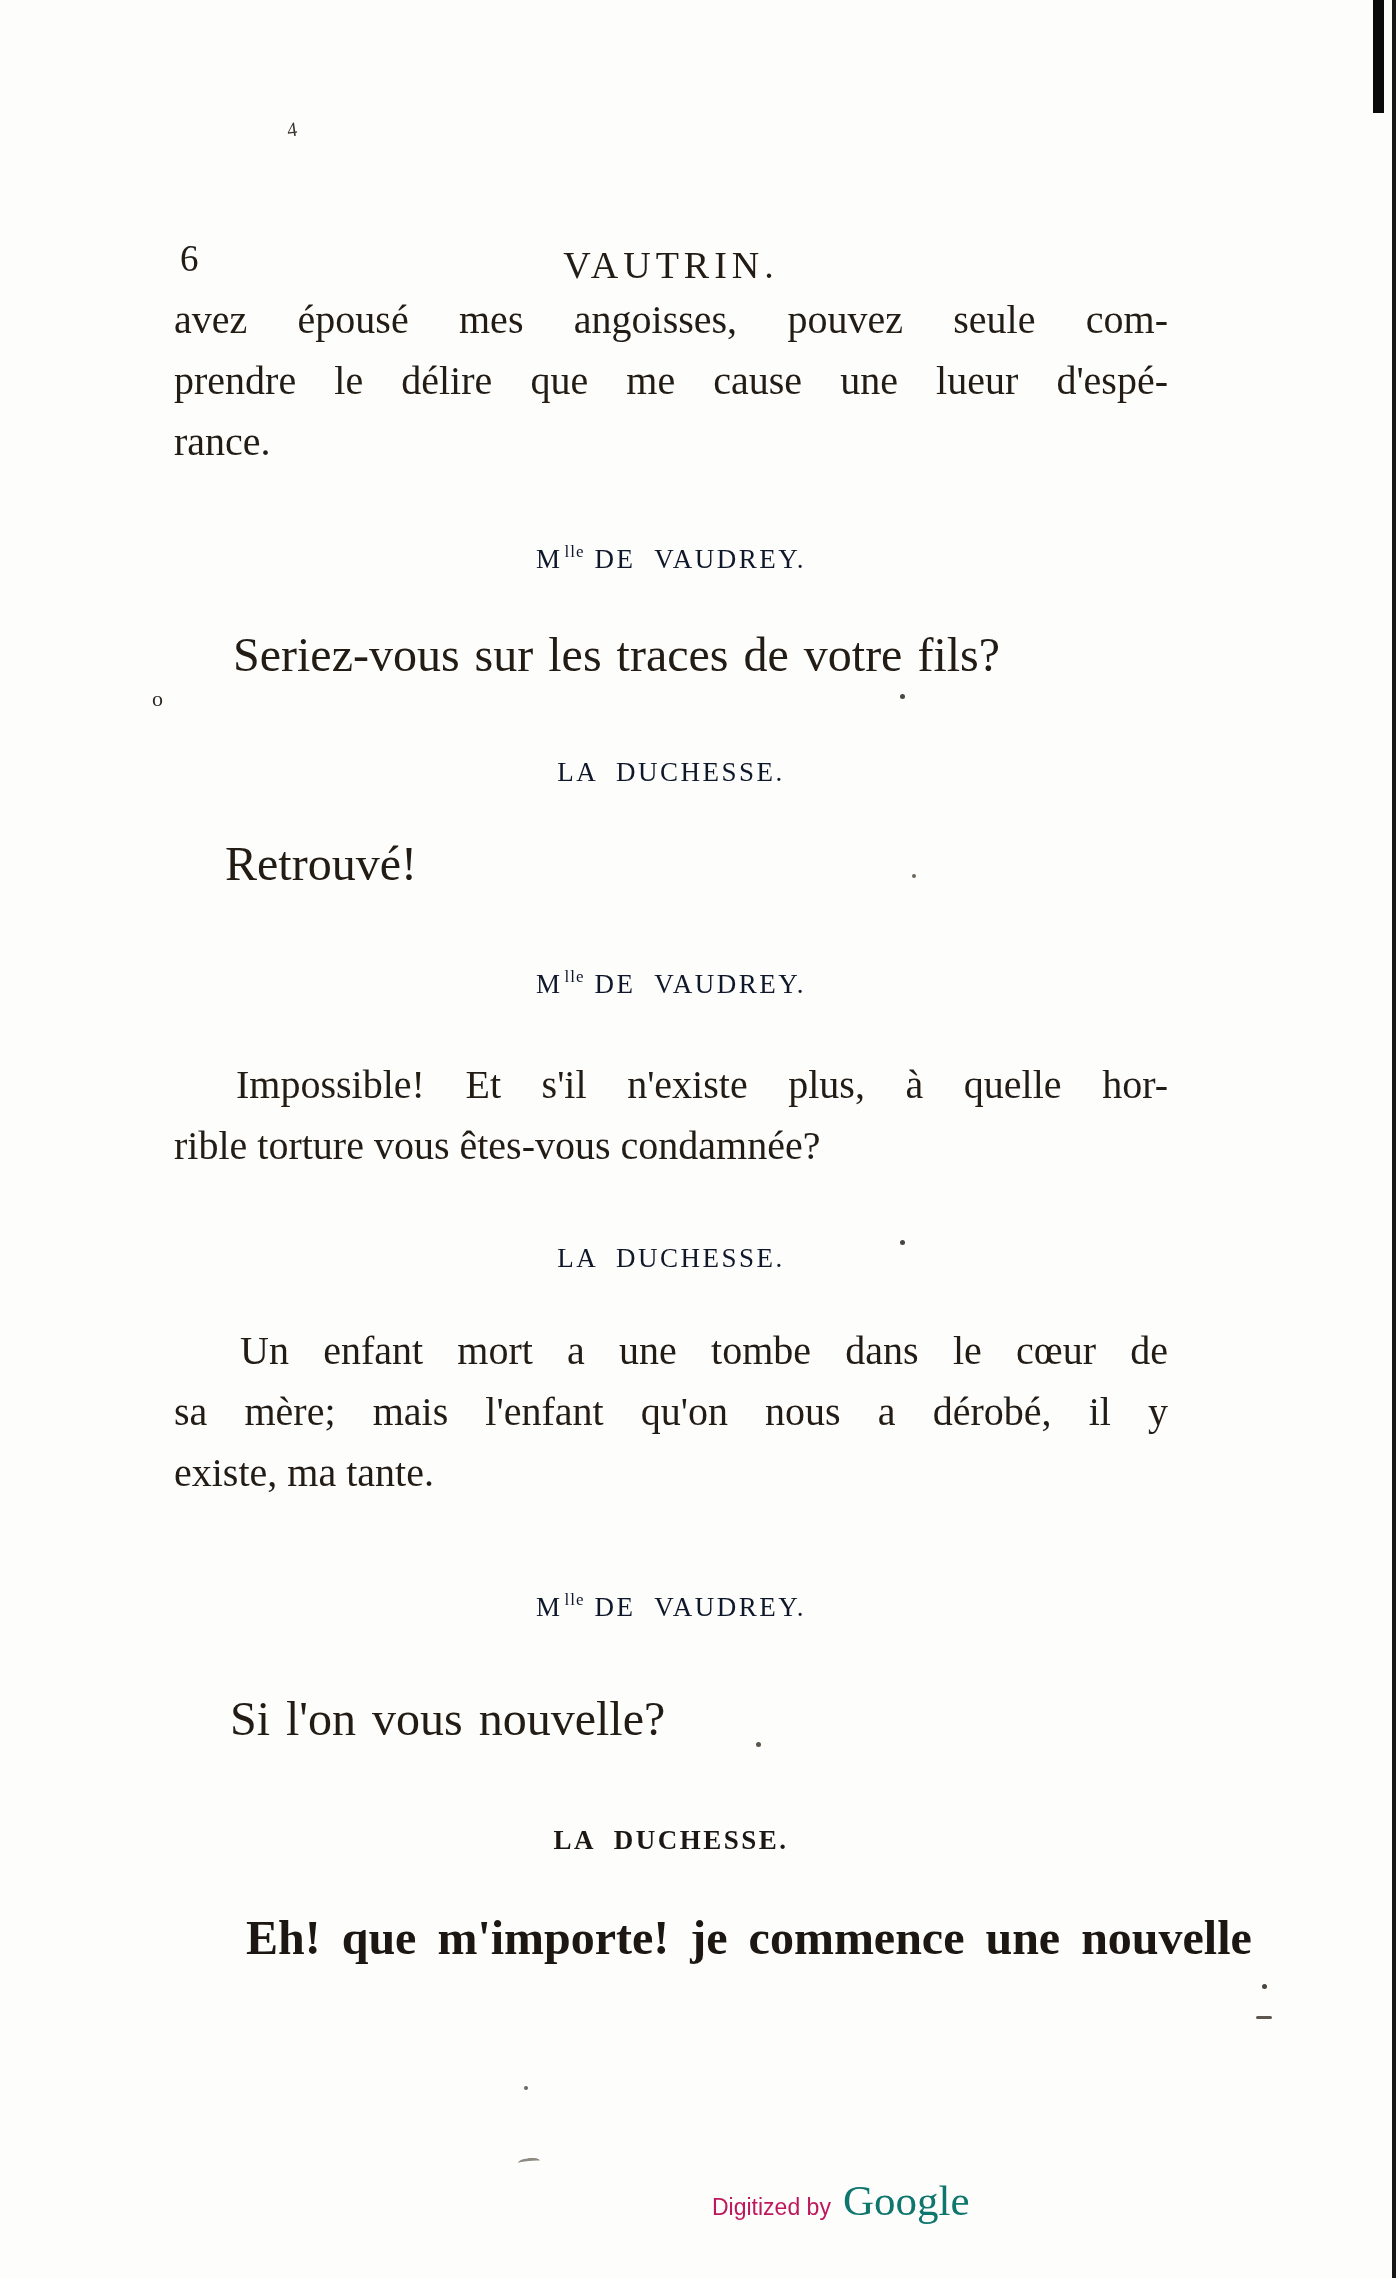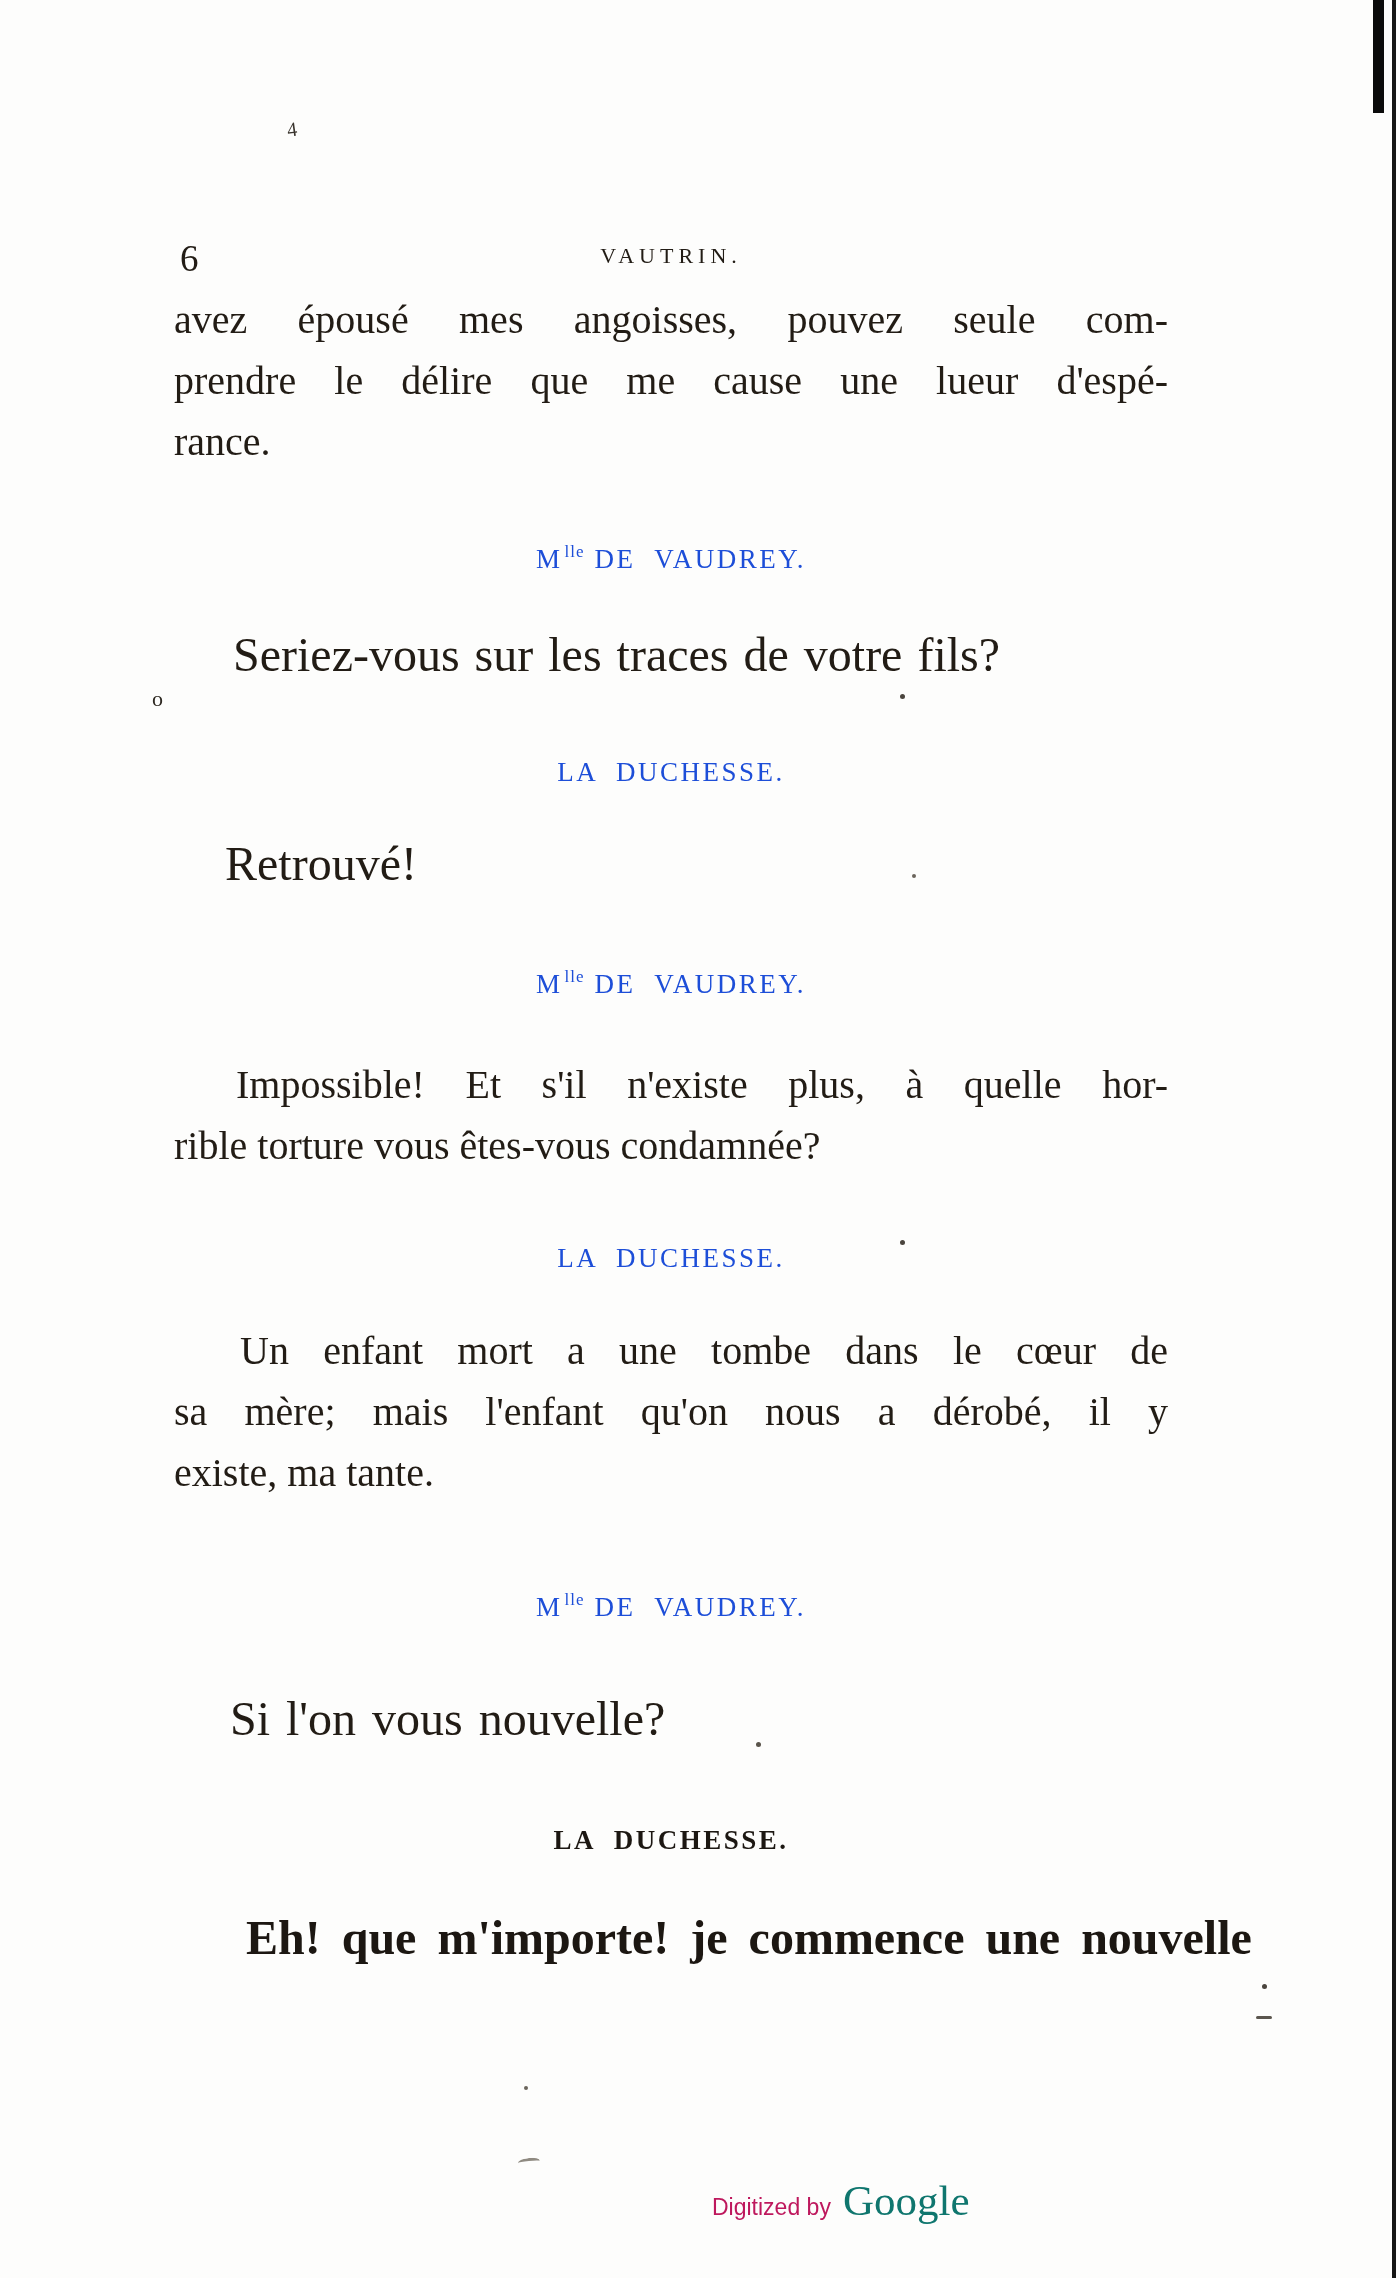--- a/index.html
+++ b/index.html
@@ -16,21 +16,21 @@
 
   
   .edge-bar  { position:absolute; top:0; right:13px; width:11px; height:113px; background:#0b0b0b; }
   .edge-line { position:absolute; top:0; right:1px;  width:4px;  height:100%;  background:#161616; }
 
   
   .pen-mark  { position:absolute; left:287px; top:118px; font-size:20px; color:#3a352e; transform:rotate(-8deg); }
   .pagenum   { position:absolute; left:180px; top:237px; font-size:37px; color:#221c15; }
   .running-title {
     position:absolute; left:174px; top:243px; width:994px;
-    text-align:center; font-size:22px; letter-spacing:5px; word-spacing:2px;
+    text-align:center; font-size:38px; letter-spacing:5px; word-spacing:2px;
   }
 
   
   .para { position:absolute; left:174px; width:994px; font-size:40px; line-height:61px; }
   .p-opening    { top:289px;  }
   .p-impossible { top:1054px; }
   .p-enfant     { top:1287px;margin-top:33px; }
   .jline { text-align:justify; text-align-last:justify; }
   .indent-sm { text-indent:62px; }
   .indent-md { text-indent:66px; }
@@ -38,21 +38,21 @@
   
   .line { position:absolute; font-size:48px; line-height:46px; white-space:nowrap; }
   .l-seriez    { left:233px; top:632px;  word-spacing:3px; }
   .l-retrouve  { left:225px; top:841px;  }
   .l-entendait { left:230px; top:1696px; word-spacing:4px; }
   .l-importe   { left:233px; top:1915px; word-spacing:9px;margin-left:13px; }
 
   
   .speaker {
     position:absolute; left:174px; width:994px; text-align:center;
-    font-size:27px; letter-spacing:2.5px; word-spacing:10px; color:#1d4ed8;
+    font-size:27px; letter-spacing:2.5px; word-spacing:10px; color:#0f172a;
   }
   .speaker sup {
     font-size:17px; position:relative; top:-1px; vertical-align:super;
     margin:0 10px 0 2px; letter-spacing:1px;
   }
   .sp1 { top:543px;  }
   .sp2 { top:757px;  }
   .sp3 { top:968px;  }
   .sp4 { top:1243px; }
   .sp5 { top:1591px; }

